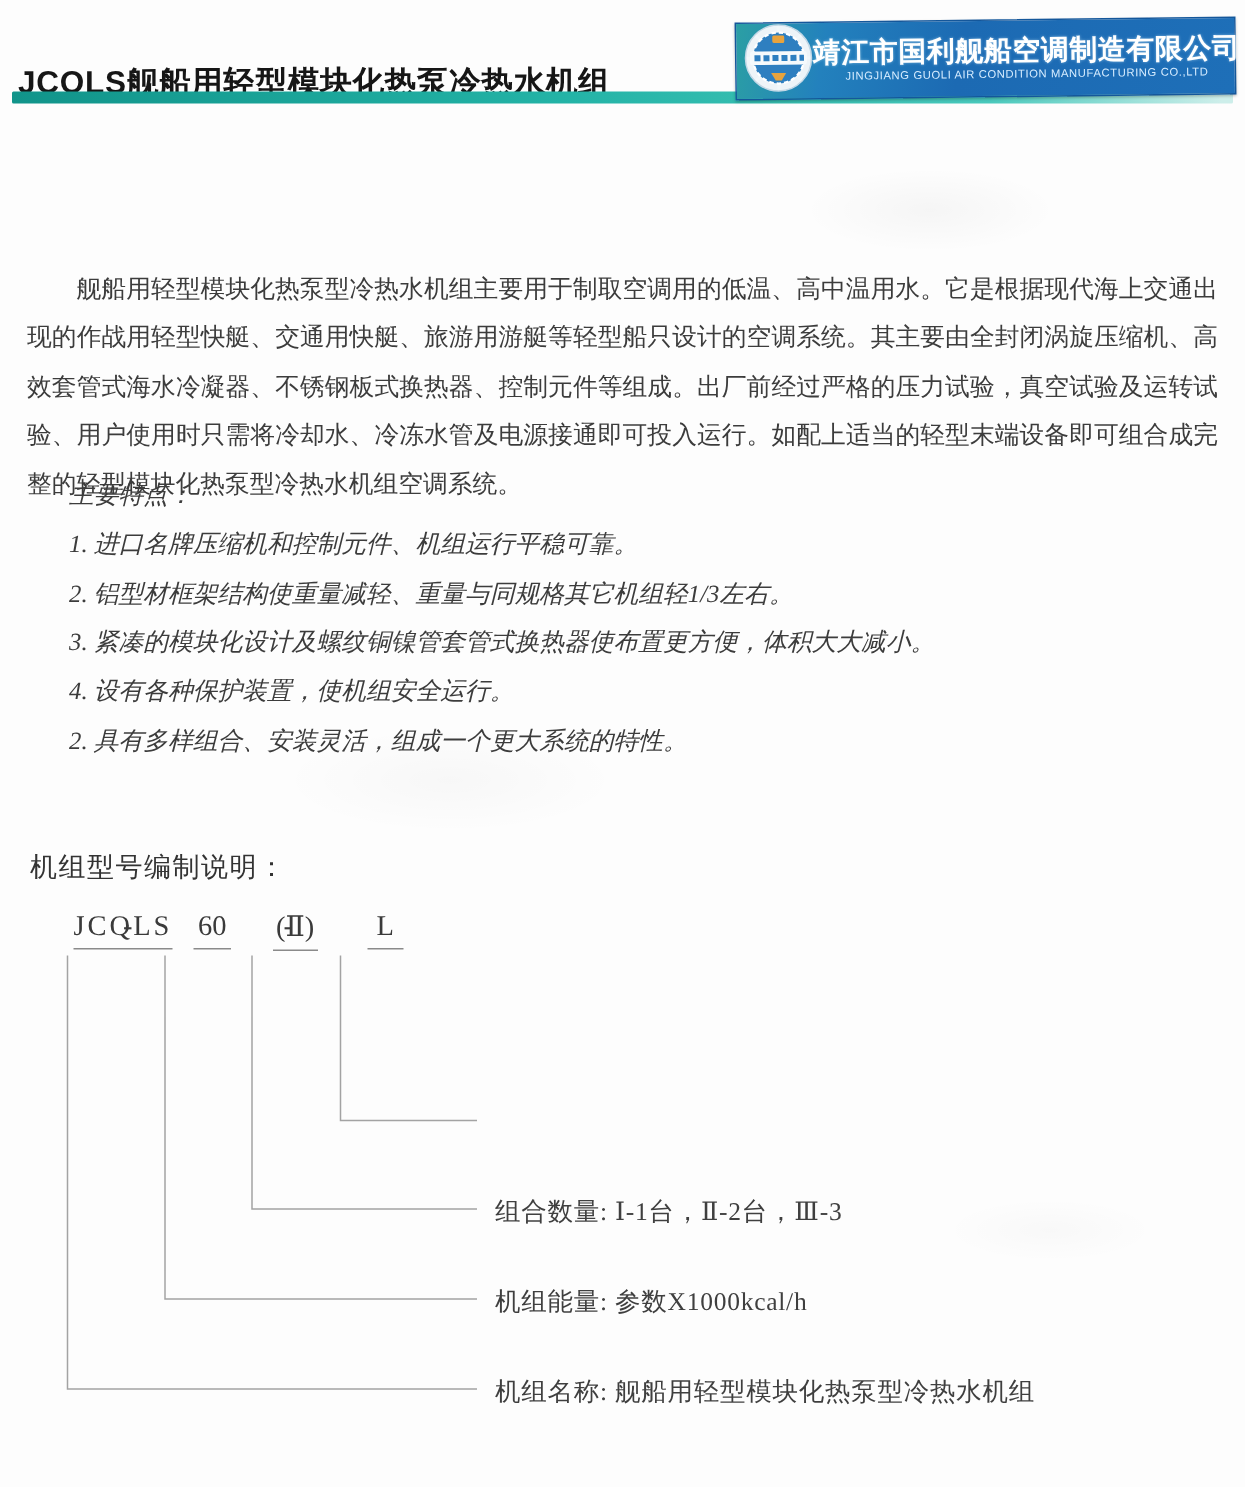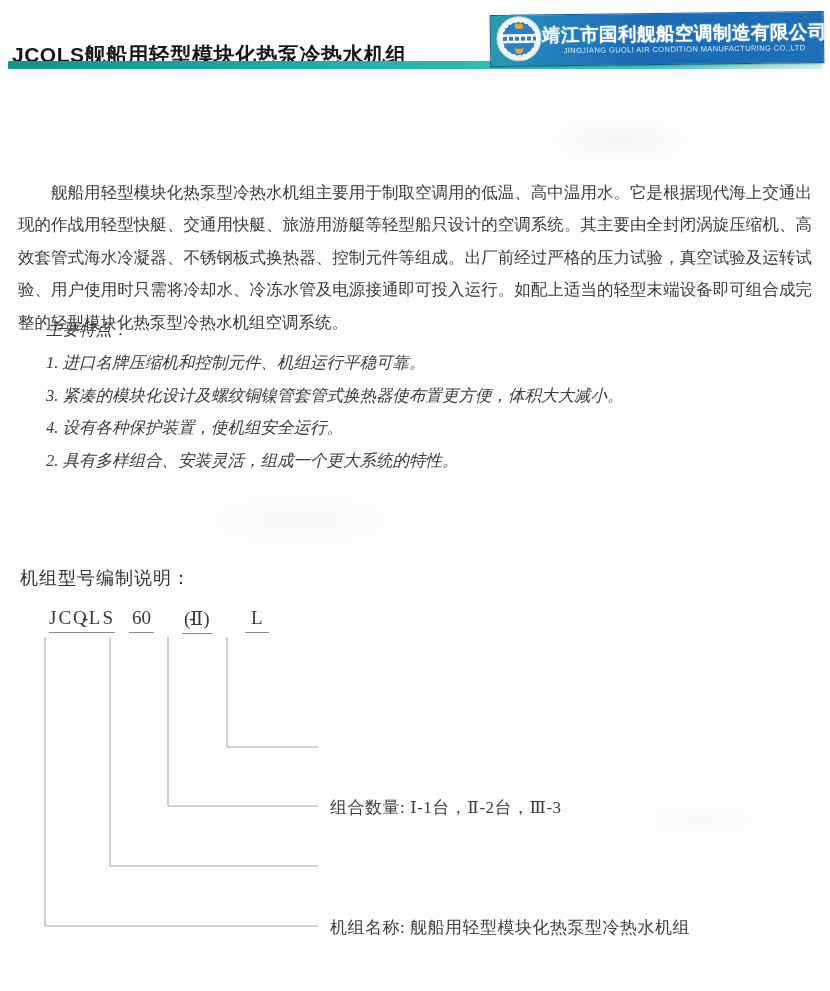--- a/index.html
+++ b/index.html
@@ -119,20 +119,21 @@
       <span class="company-cn">靖江市国利舰船空调制造有限公司</span>
       <span class="company-en">JINGJIANG GUOLI AIR CONDITION MANUFACTURING CO.,LTD</span>
     </span>
   </div>
 
   <p class="intro">舰船用轻型模块化热泵型冷热水机组主要用于制取空调用的低温、高中温用水。它是根据现代海上交通出现的作战用轻型快艇、交通用快艇、旅游用游艇等轻型船只设计的空调系统。其主要由全封闭涡旋压缩机、高效套管式海水冷凝器、不锈钢板式换热器、控制元件等组成。出厂前经过严格的压力试验，真空试验及运转试验、用户使用时只需将冷却水、冷冻水管及电源接通即可投入运行。如配上适当的轻型末端设备即可组合成完整的轻型模块化热泵型冷热水机组空调系统。</p>
 
   <div class="features">
     <div class="f-line">主要特点：</div>
     <div class="f-line">1. 进口名牌压缩机和控制元件、机组运行平稳可靠。</div>
+    <div class="f-line">2. 铝型材框架结构使重量减轻、重量与同规格其它机组轻1/3左右。</div>
     <div class="f-line">3. 紧凑的模块化设计及螺纹铜镍管套管式换热器使布置更方便，体积大大减小。</div>
     <div class="f-line">4. 设有各种保护装置，使机组安全运行。</div>
     <div class="f-line">2. 具有多样组合、安装灵活，组成一个更大系统的特性。</div>
   </div>
 
   <div class="model-heading">机组型号编制说明：</div>
 
   <div class="model-row">
     <span class="seg seg-jcqls u">JCQLS</span>
     <span class="seg seg-dash1">-</span>
@@ -145,15 +146,16 @@
   <svg class="diagram-svg" width="830" height="330" viewBox="0 0 830 330">
     <g fill="none" stroke="#a3a3a3" stroke-width="1">
       <polyline points="227,2 227,112 318,112"></polyline>
       <polyline points="168,2 168,171 318,171"></polyline>
       <polyline points="110,2 110,231 318,231"></polyline>
       <polyline points="45,2 45,291 318,291"></polyline>
     </g>
   </svg>
 
   <div class="diag-label lbl-1">组合数量: Ⅰ-1台，Ⅱ-2台，Ⅲ-3</div>
+  <div class="diag-label lbl-2">机组能量: 参数X1000kcal/h</div>
   <div class="diag-label lbl-3">机组名称: 舰船用轻型模块化热泵型冷热水机组</div>
 
 </div>
 
 </body></html>

